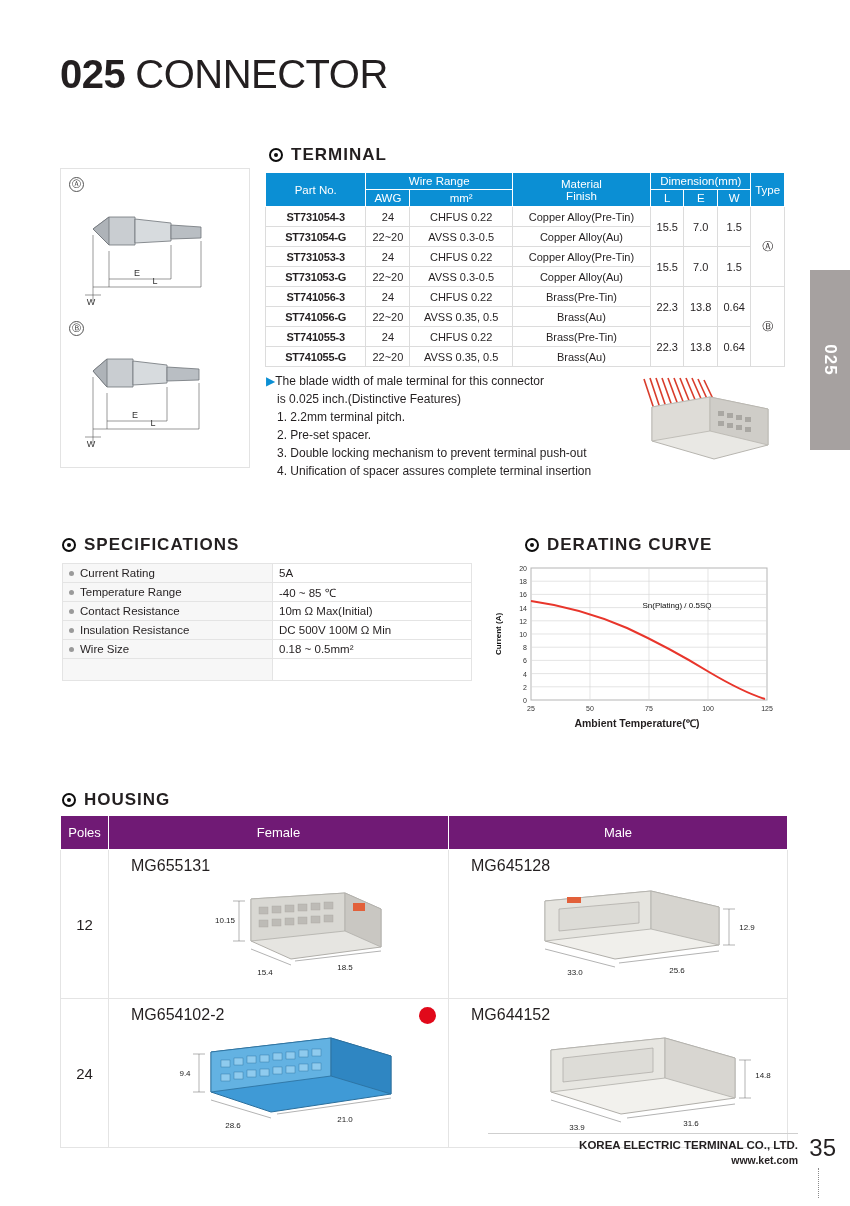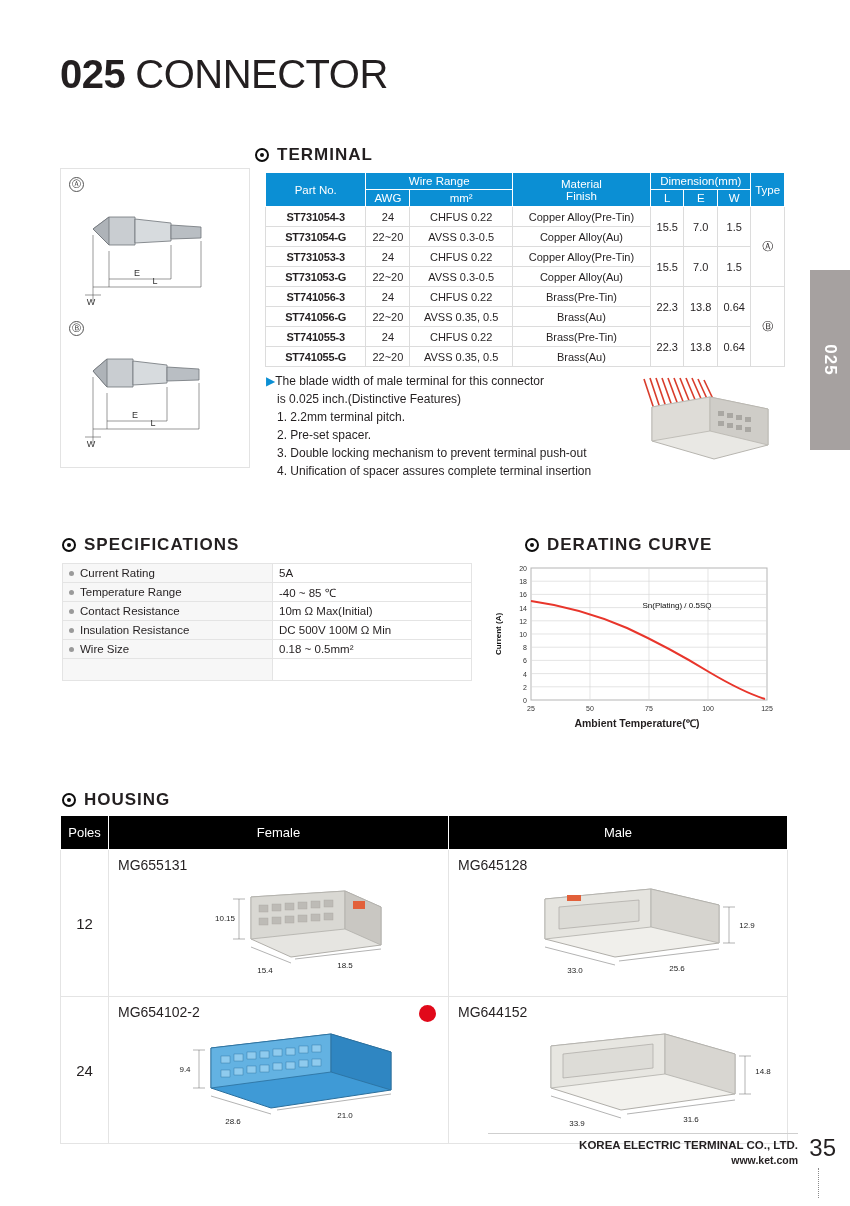--- a/index.html
+++ b/index.html
@@ -35,21 +35,21 @@
     width:14px; height:14px; border-radius:50%;
     border:2px solid #0d0d0d; display:inline-block; position:relative;
   }
   .sec-head .bullet::after{
     content:""; position:absolute; left:3px; top:3px;
     width:4px;height:4px;background:#0d0d0d;border-radius:50%;
   }
   .sec-head .txt { font-size:17px; font-weight:bold; letter-spacing:1px;}
 
   
-  #terminal-head { left:255px; top:145px; }
+  #terminal-head { left:269px; top:145px; }
 
   .term-img-box{
     position:absolute; left:60px; top:168px; width:190px; height:300px;
     border:1px solid #e3e3e3; background:#fff;
   }
   .circ-label{
     width:15px;height:15px;border:1px solid #555;border-radius:50%;
     font-size:9px;display:flex;align-items:center;justify-content:center;color:#333;
   }
 
@@ -102,30 +102,30 @@
     text-align:center; font-size:10.5px; font-weight:bold;
   }
 
   
   #housing-head { left:62px; top:790px; }
   #housing-table{
     position:absolute; left:60px; top:815px; width:728px;
     border-collapse:collapse; font-size:11px;
   }
   #housing-table th{
-    background:#000000;color:#fff;font-weight:normal;font-size:13px;
+    background:#701a75;color:#fff;font-weight:normal;font-size:13px;
     border:1px solid #fff;height:34px;
   }
   #housing-table td{
     border:1px solid #e4e4e4; vertical-align:top;
   }
   #housing-table td.poles{
     text-align:center; vertical-align:middle; font-size:15px; width:48px;
   }
-  .cellpart{ font-size:14px; padding:6px 0 0 8px; }
+  .cellpart{ font-size:16px; padding:6px 0 0 8px;margin-left:13px; }
   .cellbody{ position:relative; height:122px;margin-left:25px; }
 
   .red-dot{
     position:absolute; width:17px;height:17px;border-radius:50%;
     background:#e1091a; right:12px; top:8px;
   }
 
   
   .footer{
     position:absolute; right:52px; bottom:38px; text-align:right;

